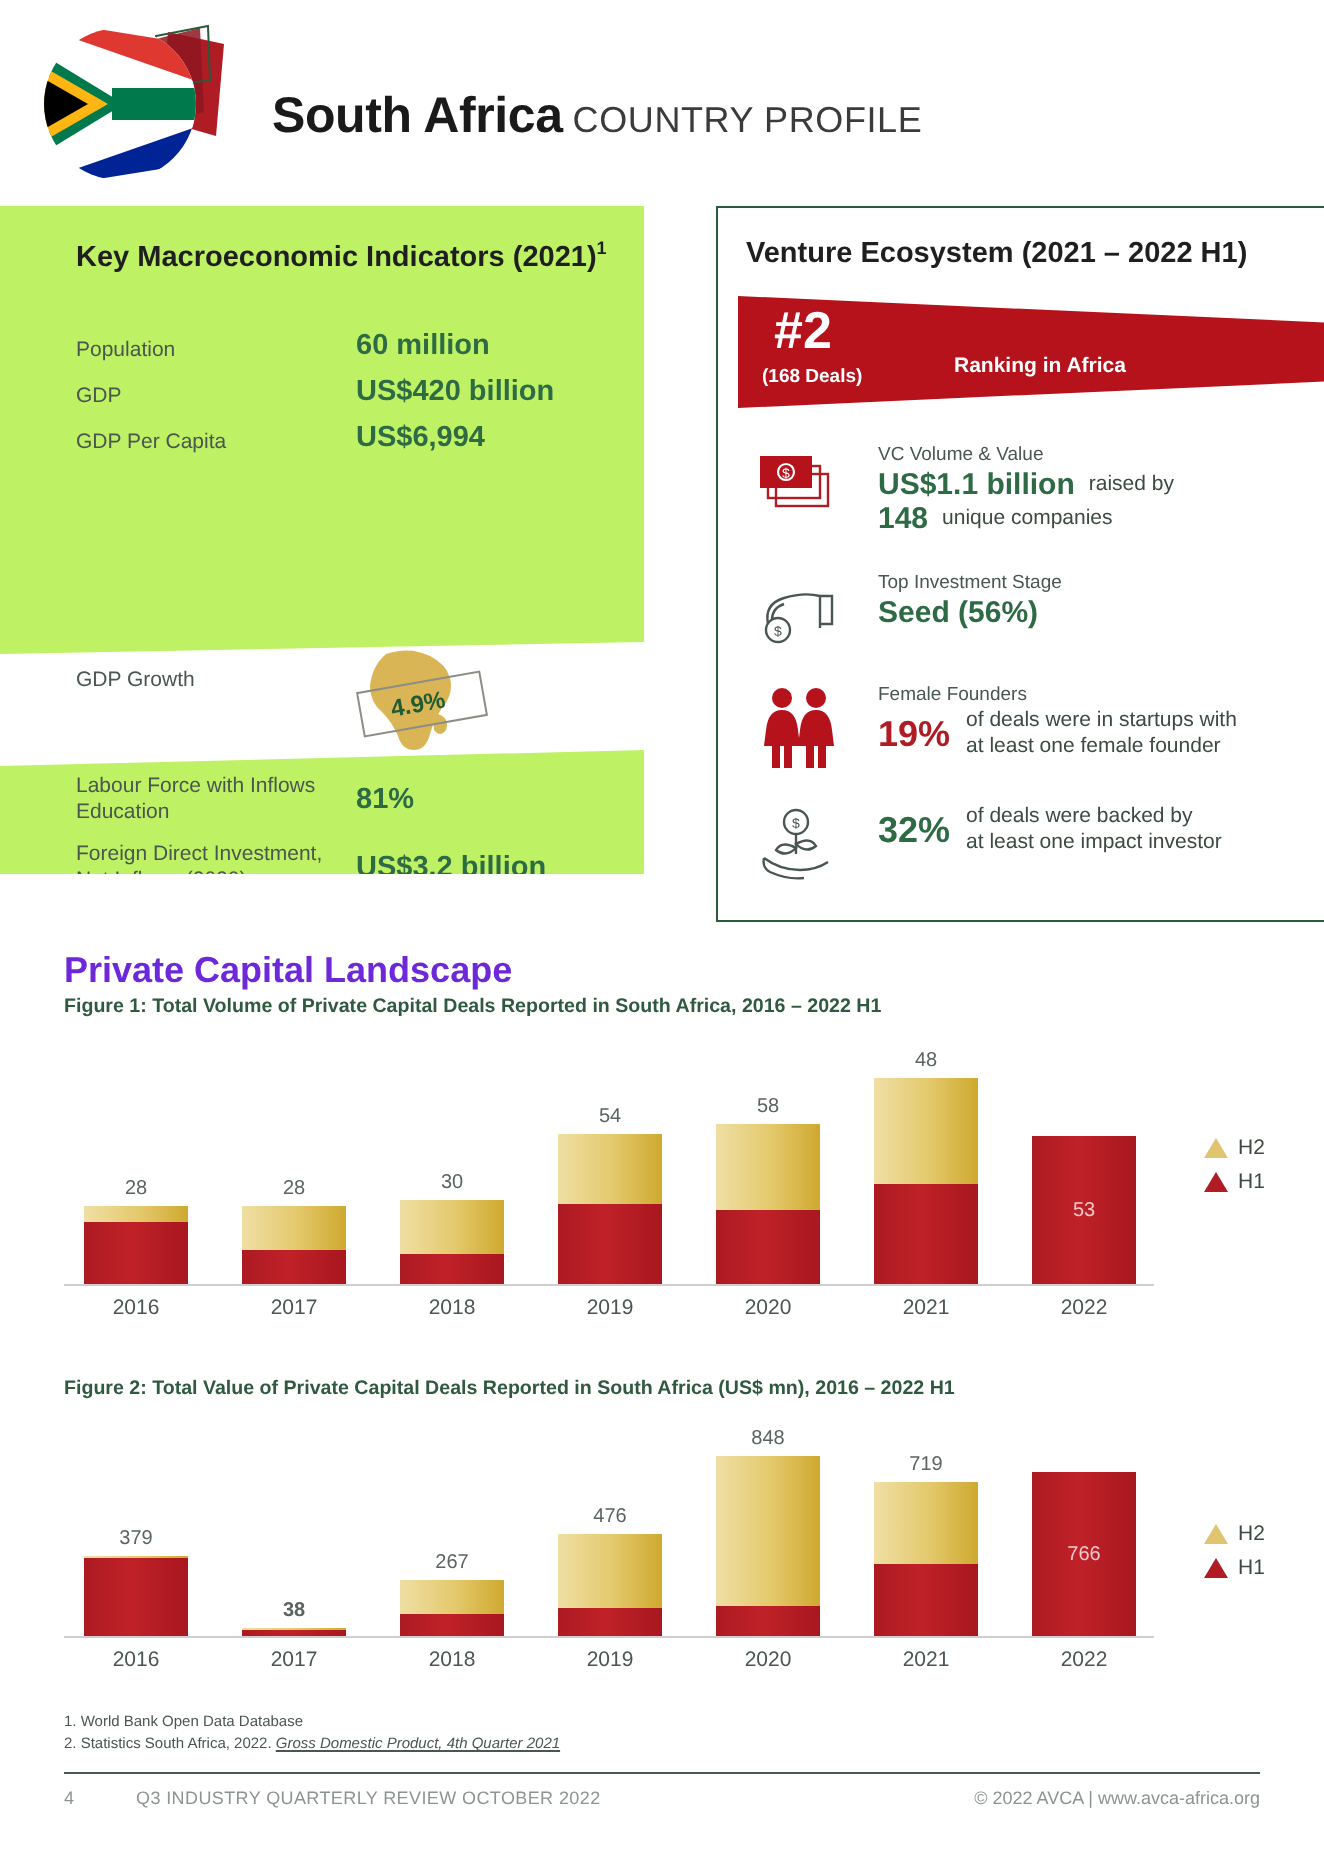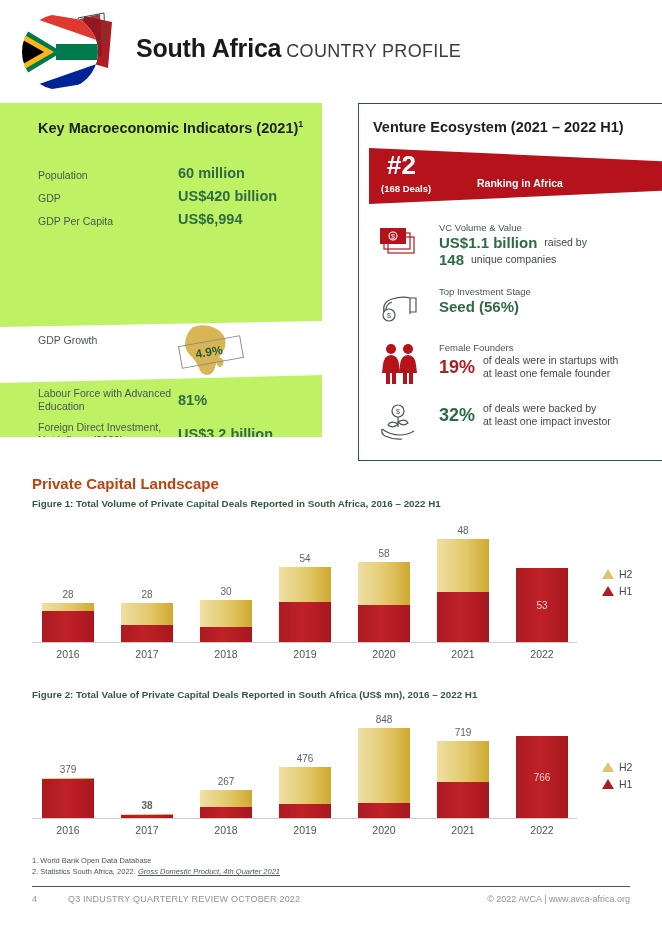--- a/index.html
+++ b/index.html
@@ -8,21 +8,21 @@
     background: #ffffff;
     font-family: "Liberation Sans", sans-serif;
     position: relative;
     overflow: hidden;
     color: #3d4a41;
   }
 
   
   .header { position: absolute; left: 0; top: 0; width: 662px; height: 100px; }
   .logo-wrap { position: absolute; left: 16px; top: 10px; width: 110px; height: 82px; }
-  .title-block { position: absolute; left: 136px; top: 34px; white-space: nowrap; }
+  .title-block { position: absolute; left: 136px; top: 44px; white-space: nowrap; }
   .title-main {
     font-size: 25px; font-weight: bold; color: #1a1a1a; letter-spacing: -0.2px;
   }
   .title-sub {
     font-size: 18px; color: #3b3b3b; letter-spacing: 0.3px; margin-left: 5px;
   }
 
   
   .panel-macro {
     position: absolute; left: 0; top: 103px; width: 322px; height: 334px;
@@ -89,21 +89,21 @@
   .v-cap { font-size: 9.5px; color: #4a5650; margin-bottom: 1px; }
   .v-big { font-size: 15px; font-weight: bold; color: #2e6b45; }
   .v-big-red { font-size: 18px; font-weight: bold; color: #b01c24; }
   .v-line { font-size: 10.5px; color: #3d4a41; line-height: 1.25; }
   .v-row { display: flex; align-items: center; gap: 7px; }
   .v-pct-col { display: flex; align-items: center; gap: 8px; }
 
   
   .sec-title {
     position: absolute; left: 32px; top: 475px;
-    font-size: 15px; font-weight: bold; color: #c2410c;
+    font-size: 18px; font-weight: bold; color: #6d28d9;
   }
   .fig-title { position: absolute; left: 32px; font-size: 9.8px; font-weight: bold; color: #2f5a3f; }
   #fig1-title { top: 498px; }
   #fig2-title { top: 689px; }
 
   .chart { position: absolute; left: 32px; width: 560px; }
   #chart1 { top: 515px; height: 145px; }
   #chart2 { top: 706px; height: 130px; }
 
   .plot { position: relative; width: 545px; height: 100%; }
@@ -203,21 +203,21 @@
         <path d="M30 4 Q42 0 52 5 Q60 9 62 16 Q64 24 58 31 Q54 37 52 44 Q50 52 44 52 Q38 52 36 45 Q33 38 28 33 Q22 28 22 20 Q23 10 30 4 Z"></path>
         <path d="M56 34 Q62 36 60 42 Q57 46 54 42 Q53 37 56 34 Z"></path>
       </g>
       <rect x="17" y="18" width="62" height="22" fill="none" stroke="#8a8f86" stroke-width="1" transform="rotate(-10 48 29)"></rect>
       <text x="46" y="33" font-family="Liberation Sans, sans-serif" font-size="12" font-weight="bold" fill="#1f5c33" text-anchor="middle" transform="rotate(-10 46 29)">4.9%</text>
     </svg>
   </div>
 
   <div class="macro-rows2">
     <div class="macro-row2">
-      <span class="macro-label2">Labour Force with Advanced Education</span>
+      <span class="macro-label2">Labour Force with Inflows Education</span>
       <span class="macro-value2">81%</span>
     </div>
     <div class="macro-row2" style="margin-top:6px;">
       <span class="macro-label2">Foreign Direct Investment, Net Inflows (2020)</span>
       <span class="macro-value2">US$3.2 billion</span>
     </div>
   </div>
 
   <div class="activities-title">
     <span>Key Economic Activities</span><span class="sup">2</span>

